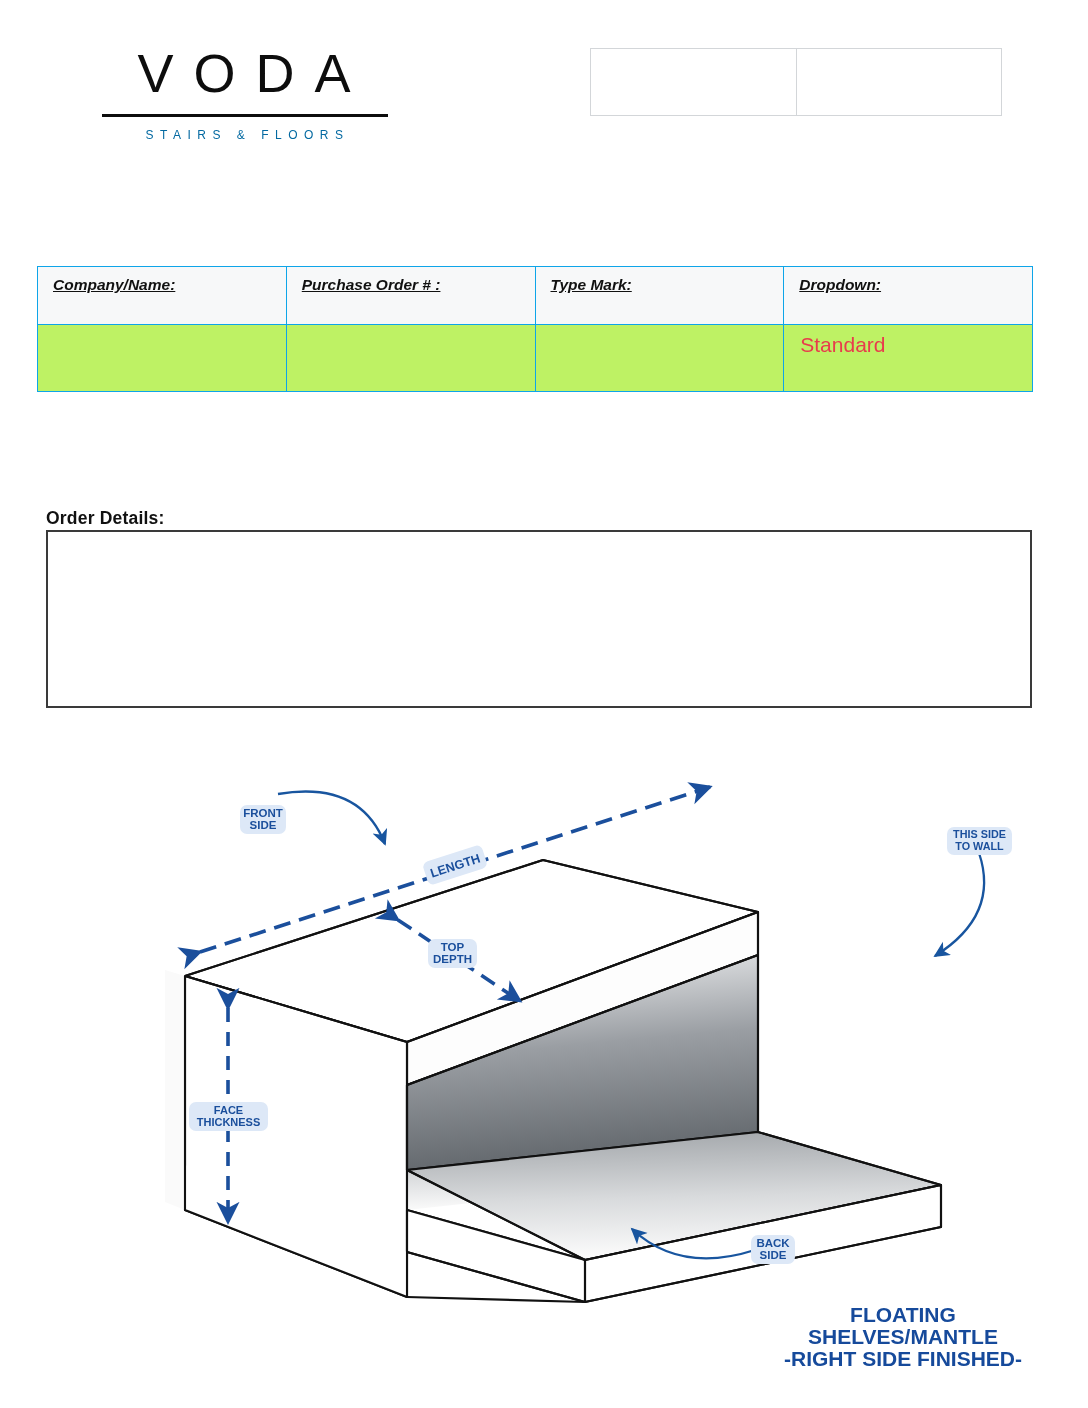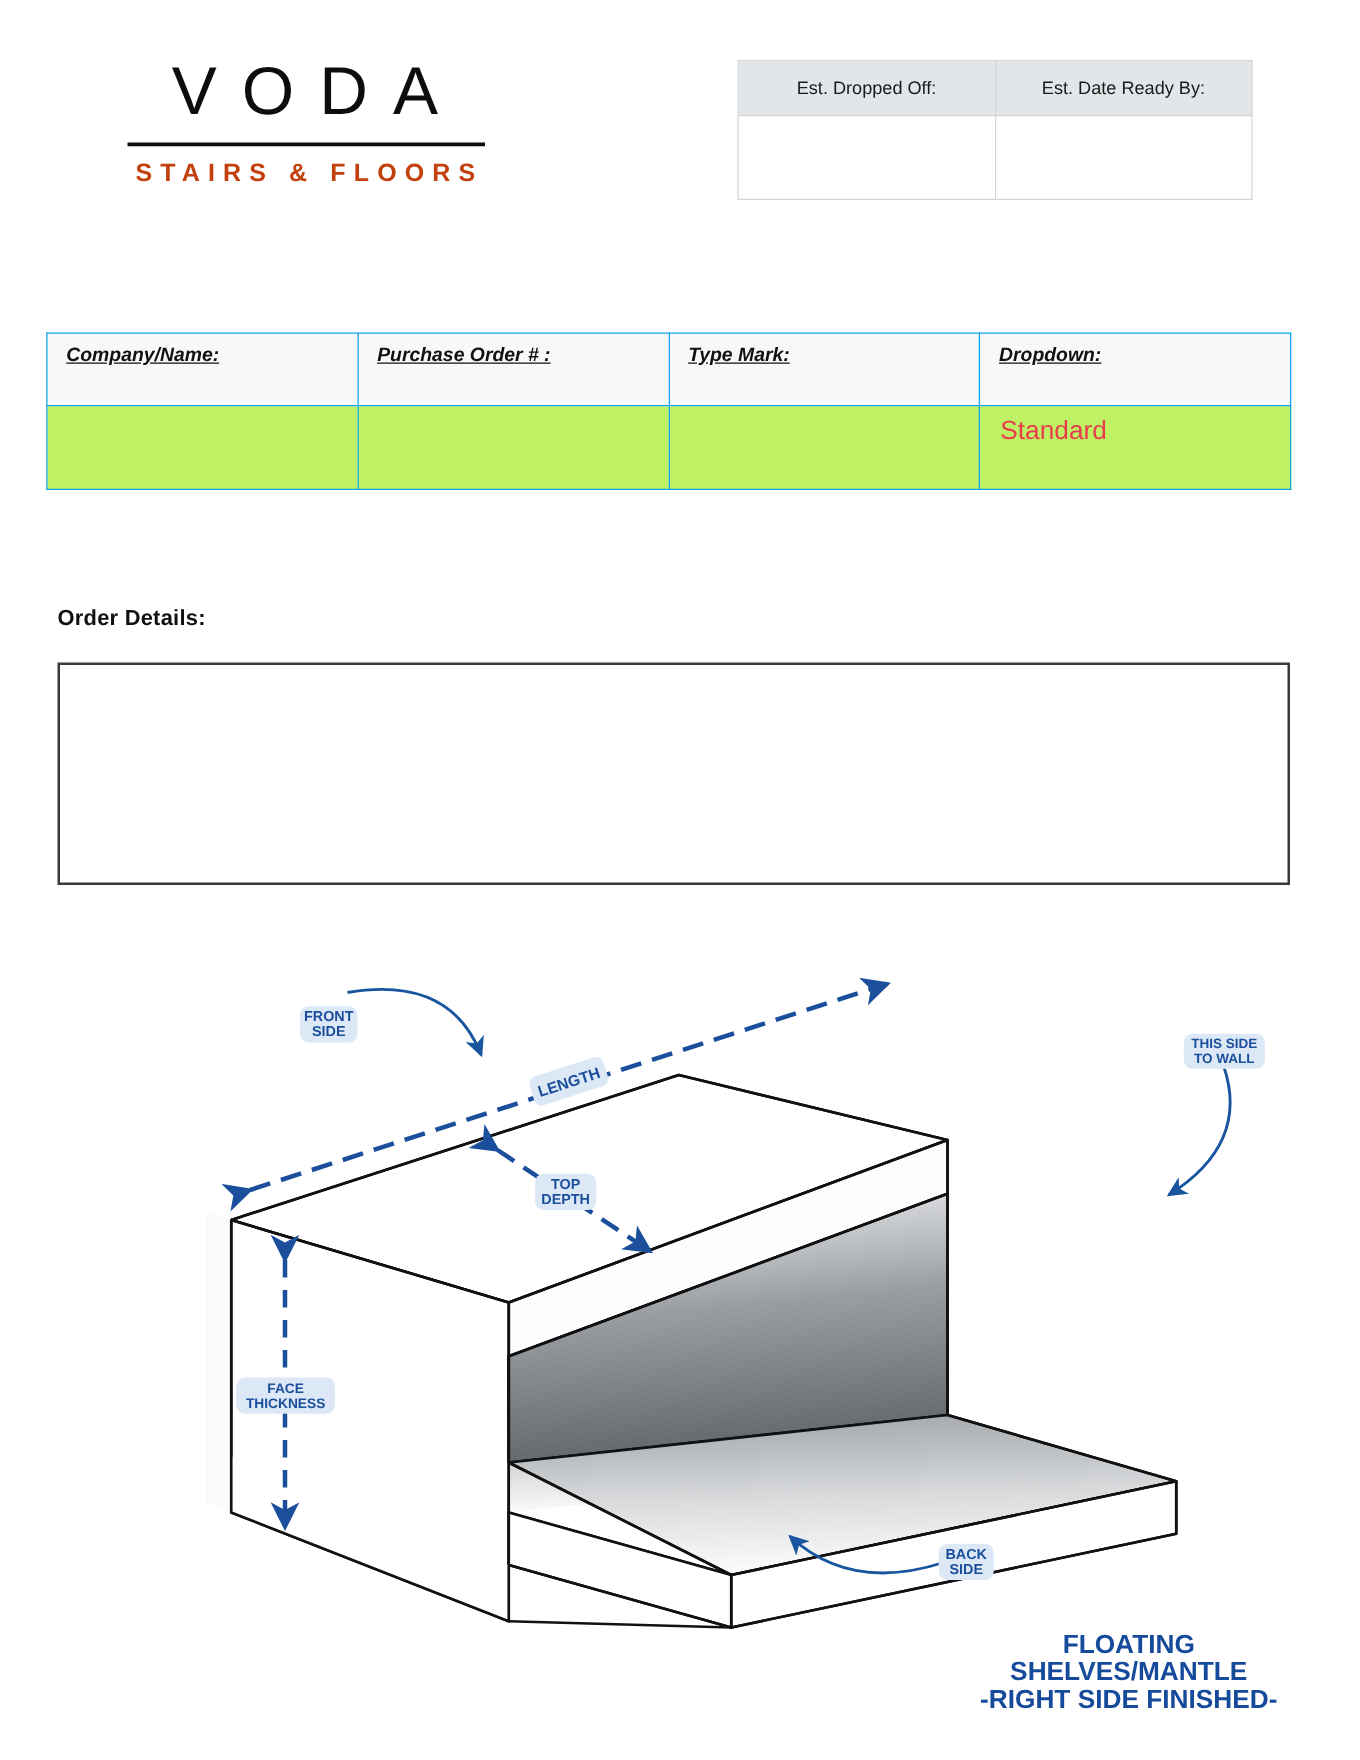--- a/index.html
+++ b/index.html
@@ -15,22 +15,22 @@
   
   #logo-block{position:absolute;left:100px;top:46px;width:290px;text-align:center;}
   #logo-word{
     font-family:"Liberation Sans", sans-serif;
     font-size:54px;font-weight:400;letter-spacing:20px;
     color:#0d0d0d;line-height:1;padding-left:18px;
     white-space:nowrap;
   }
   #logo-rule{height:3px;background:#0d0d0d;margin:14px 2px 11px 2px;}
   #logo-sub{
-    font-size:20px;font-weight:700;letter-spacing:6.5px;
-    color:#c2410c;padding-left:5px;white-space:nowrap;
+    font-size:12px;font-weight:400;letter-spacing:6.5px;
+    color:#0369a1;padding-left:5px;white-space:nowrap;
   }
 
   
   #date-table{
     position:absolute;left:590px;top:48px;width:412px;
     border-collapse:collapse;table-layout:fixed;
   }
   #date-table td{border:1px solid #d3d6d9;padding:0;}
   #date-table td.hd{
     background:#e2e6e9;height:43px;text-align:center;vertical-align:middle;
@@ -49,21 +49,21 @@
     padding:9px 0 0 15px;
     font-size:15.5px;font-weight:700;font-style:italic;
     text-decoration:underline;color:#111;white-space:nowrap;
   }
   #info-table td.val{background:#bef264;height:58px;padding:8px 0 0 16px;}
   .val-text{font-size:21px;color:#111;font-weight:400;}
   .val-text.red{color:#e83c4c;}
 
   
   #order-label{
-    position:absolute;left:46px;top:484px;
+    position:absolute;left:46px;top:508px;
     font-size:17.5px;font-weight:700;color:#111;letter-spacing:.2px;
   }
   #order-box{
     position:absolute;left:46px;top:530px;width:986px;height:178px;
     border:2px solid #3a3a3a;background:#fff;box-sizing:border-box;
   }
 
   
   #diagram{position:absolute;left:0;top:740px;width:1088px;height:660px;}
   #diagram svg{display:block;}
@@ -81,24 +81,20 @@
 <body>
 
 <div id="logo-block">
   <div id="logo-word">VODA</div>
   <div id="logo-rule"></div>
   <div id="logo-sub">STAIRS &amp; FLOORS</div>
 </div>
 
 <table id="date-table">
   <tbody>
-      <tr>
-    <td class="hd">Est. Dropped Off:</td>
-    <td class="hd">Est. Date Ready By:</td>
-  </tr>
   <tr>
     <td class="val"></td>
     <td class="val"></td>
   </tr>
 </tbody>
   </table>
 
 <table id="info-table">
   <tbody>
       <tr>

